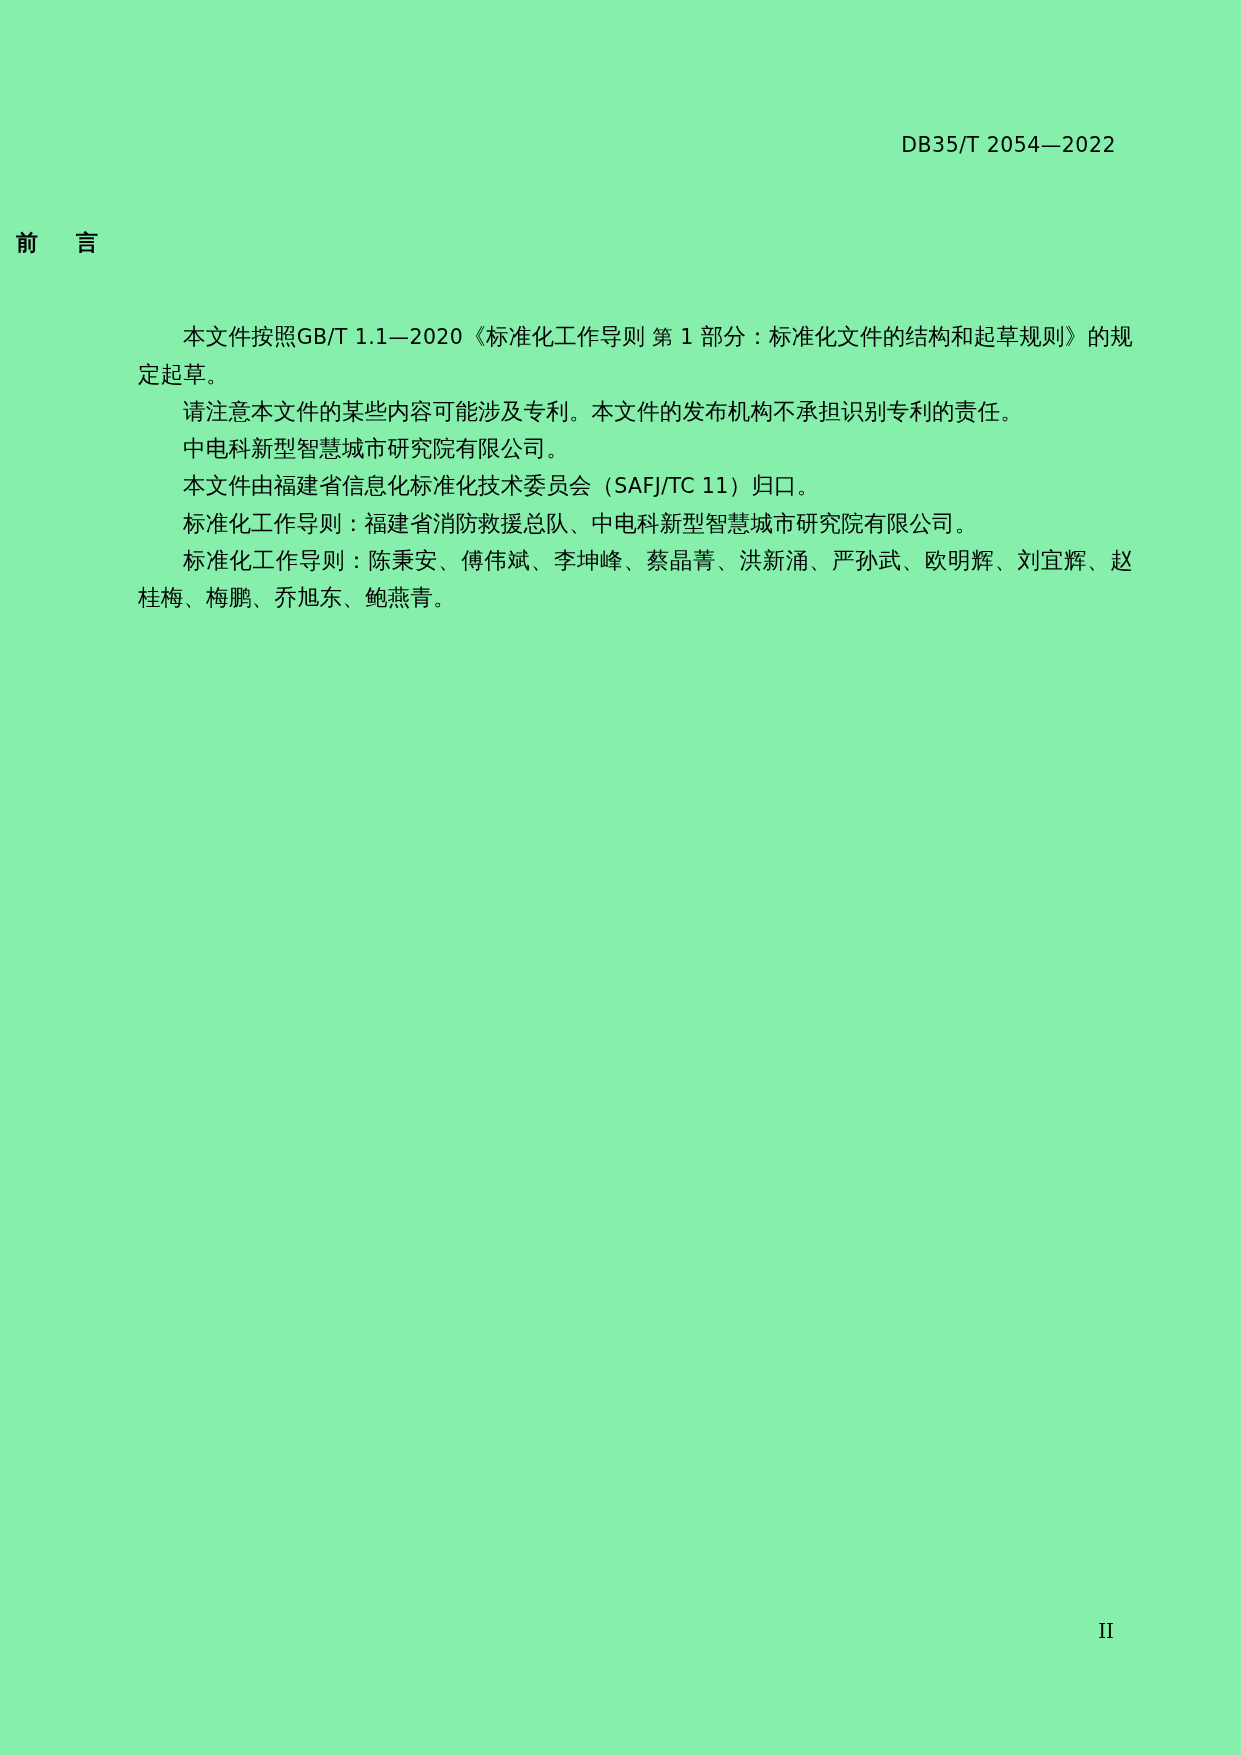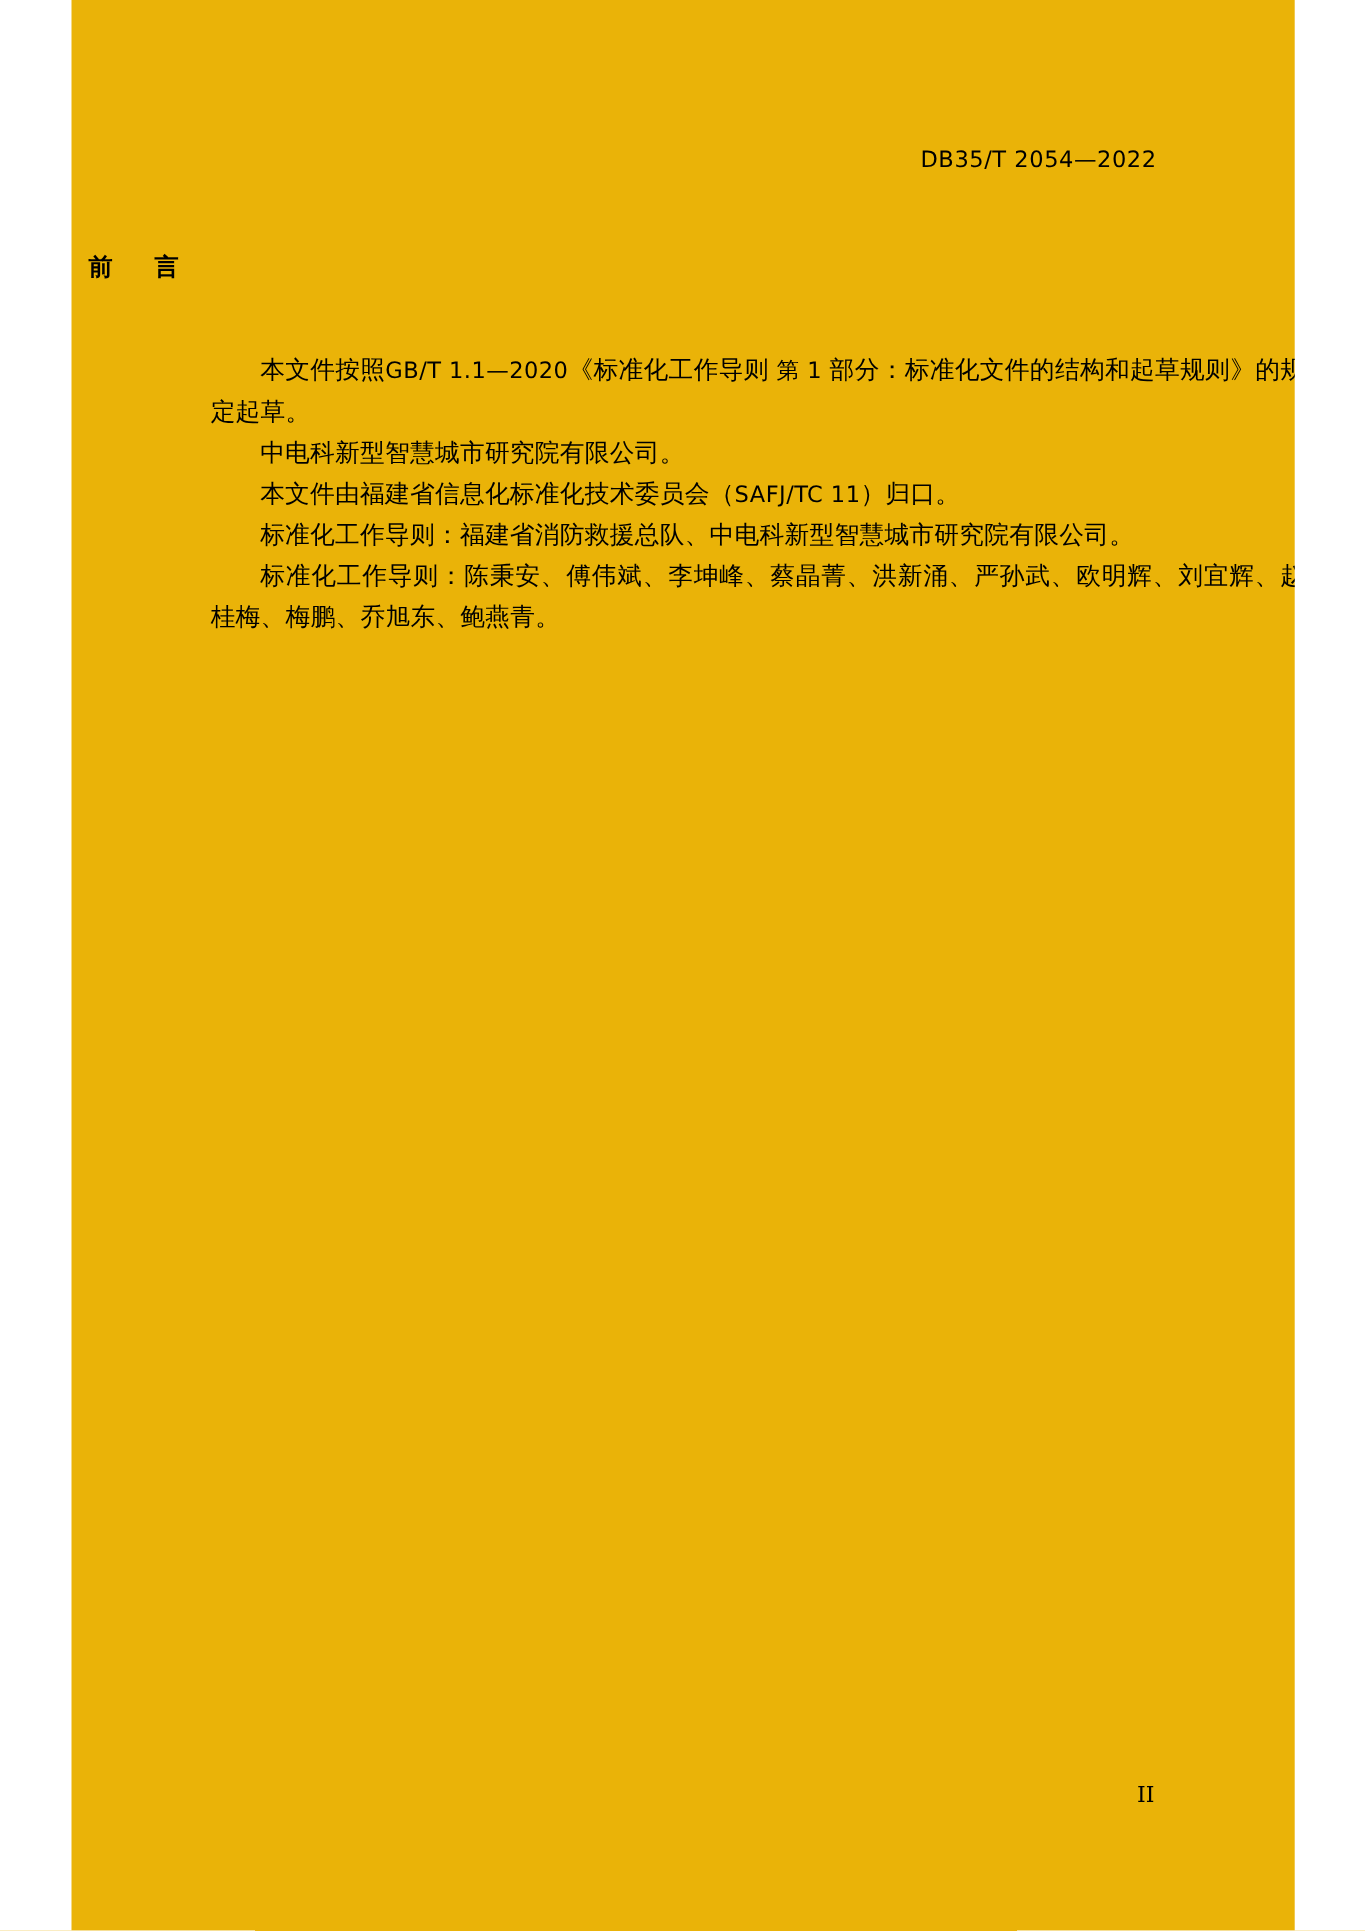--- a/index.html
+++ b/index.html
@@ -2,23 +2,23 @@
 <html><head>
 <meta charset="utf-8">
 <style>
   html, body {
     margin: 0;
     padding: 0;
     background: #ffffff;
   }
   .page {
     position: relative;
-    width: 1112px;
+    width: 1241px;
     height: 1755px;
-    background: #eab308;
+    background: #86efac;
     margin: 0 auto;
     font-family: "Liberation Serif", "DejaVu Serif", serif;
     color: #000000;
     overflow: hidden;
   }
   .header-std-no {
     position: absolute;
     top: 133px;
     right: 125px;
     font-family: "DejaVu Sans", "Liberation Sans", sans-serif;
@@ -38,21 +38,21 @@
     font-size: 22px;
     letter-spacing: 2px;
   }
   .title .gap {
     display: inline-block;
     width: 36px;
   }
   .body-block {
     position: absolute;
     top: 318px;
-    left: 127px;
+    left: 138px;
     width: 995px;
   }
   .para {
     font-size: 22.5px;
     line-height: 37px;
     text-indent: 2em;
     text-align: justify;
     margin: 0;
     padding: 0;
     letter-spacing: 0.2px;
@@ -76,20 +76,21 @@
 <div class="page">
 
   <div class="header-std-no">DB35/T 2054—2022</div>
 
   <div class="title">
     <span>前</span><span class="gap"></span><span>言</span>
   </div>
 
   <div class="body-block" id="foreword-body">
       <div class="para"><span>本文件按照</span><span class="lat">GB/T 1.1—2020</span><span>《标准化工作导则</span><span class="lat">  第 1 </span><span>部分：标准化文件的结构和起草规则》的规定起草。</span></div>
+      <div class="para"><span>请注意本文件的某些内容可能涉及专利。本文件的发布机构不承担识别专利的责任。</span></div>
       <div class="para"><span>中电科新型智慧城市研究院有限公司。</span></div>
       <div class="para"><span>本文件由福建省信息化标准化技术委员会（</span><span class="lat">SAFJ/TC 11</span><span>）归口。</span></div>
       <div class="para"><span>标准化工作导则：福建省消防救援总队、中电科新型智慧城市研究院有限公司。</span></div>
       <div class="para"><span>标准化工作导则：陈秉安、傅伟斌、李坤峰、蔡晶菁、洪新涌、严孙武、欧明辉、刘宜辉、赵桂梅、梅鹏、乔旭东、鲍燕青。</span></div>
     </div>
 
   <div class="footer-page-no">II</div>
 
 </div>
 

